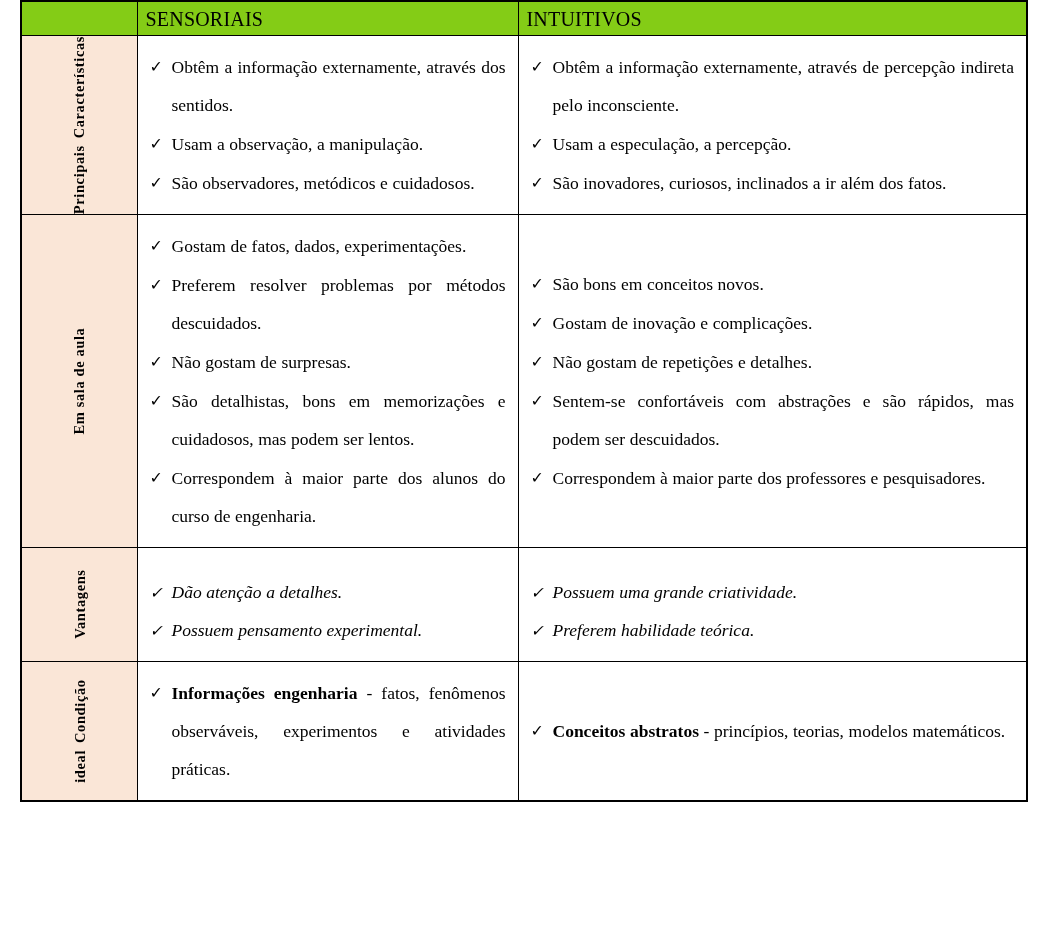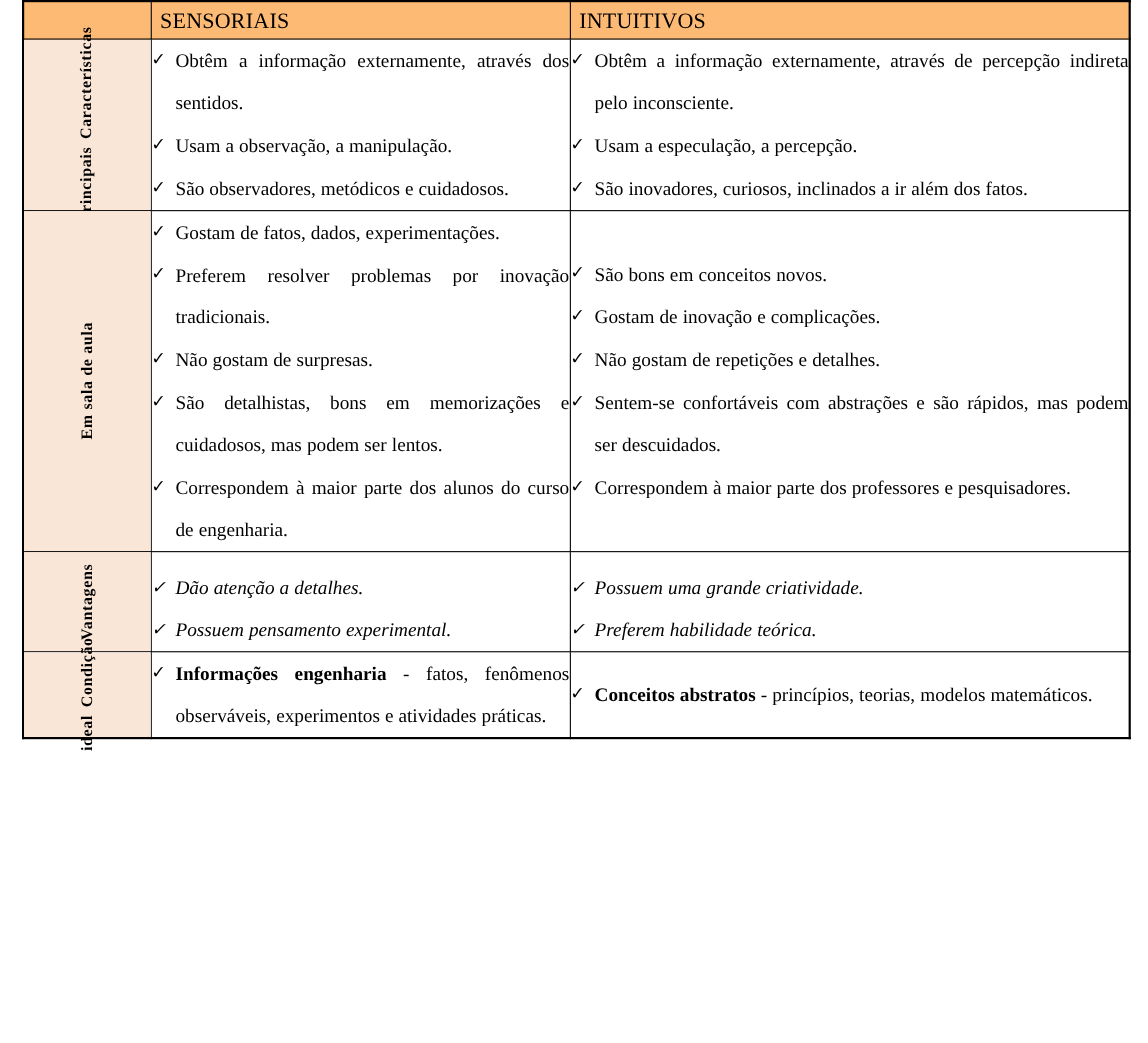--- a/index.html
+++ b/index.html
@@ -36,21 +36,21 @@
     padding: 0;
   }
 
   
   col.c-label { width: 116px; }
   col.c-sens  { width: 381px; }
   col.c-intu  { width: 509px; }
 
   
   tr.head-row td {
-    background: #fdba74;
+    background: #84cc16;
     height: 33px;
   }
   .head-label {
     background: #fae6d7;
   }
   .head-text {
     font-size: 20px;
     line-height: 30px;
     padding: 2px 0 0 8px;
     letter-spacing: 0.2px;
@@ -89,21 +89,21 @@
 
   
   td.content {
     background: #ffffff;
     padding: 10px 12px 12px 12px;
   }
   td.content.pad-mid { padding-top: 14px; }
 
   ul.checks {
     list-style: none;
-    margin: 0;
+    margin: 12px;
     padding: 0;
   }
   ul.checks li {
     position: relative;
     padding-left: 22px;
     margin: 0 0 1px 0;
     font-size: 17.5px;
     line-height: 38px;
     text-align: justify;
     text-justify: inter-word;
@@ -178,21 +178,21 @@
         <td class="rowlabel">
           <div class="rot-holder">
             <div class="rot-text">
               <span>Em sala de aula</span>
             </div>
           </div>
         </td>
         <td class="content">
           <ul class="checks">
             <li>Gostam de fatos, dados, experimentações.</li>
-            <li>Preferem resolver problemas por inovação tradicionais.</li>
+            <li>Preferem resolver problemas por métodos descuidados.</li>
             <li>Não gostam de surpresas.</li>
             <li>São detalhistas, bons em memorizações e cuidadosos, mas podem ser lentos.</li>
             <li>Correspondem à maior parte dos alunos do curso de engenharia.</li>
           </ul>
         </td>
         <td class="content vcenter">
           <ul class="checks">
             <li>São bons em conceitos novos.</li>
             <li>Gostam de inovação e complicações.</li>
             <li>Não gostam de repetições e detalhes.</li>

